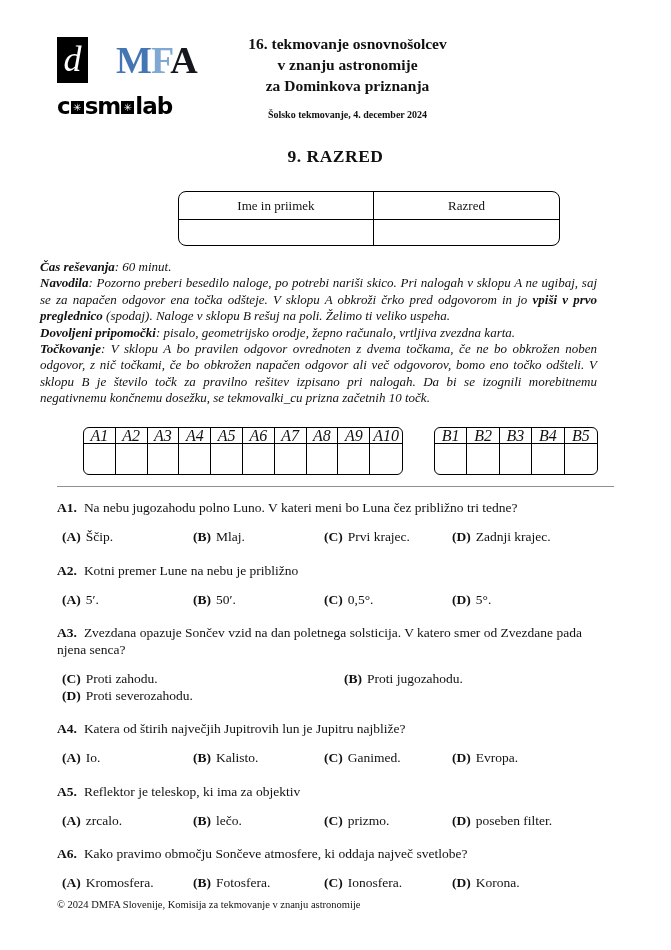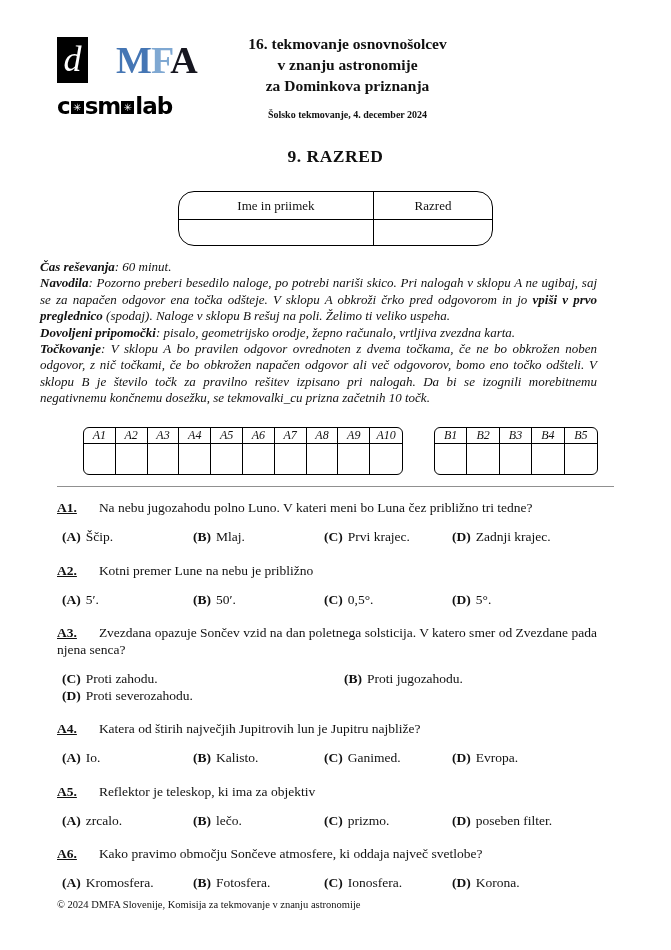--- a/index.html
+++ b/index.html
@@ -32,50 +32,50 @@
     margin:3px 1px 0 1px;
   }
   
   .title-block { position:absolute; left:12px; top:33px; width:100%; text-align:center; }
   .title-line { font-size:15.5px; font-weight:bold; line-height:21px; }
   .subtitle { margin-top:13px; font-size:10px; font-weight:bold; }
   .grade { position:absolute; left:0; top:146px; width:100%; text-align:center;
            font-size:17.5px; font-weight:bold; letter-spacing:0.5px; }
   
   .name-table {
-    position:absolute; left:178px; top:191px; width:315px;
-    border:1px solid #000; border-radius:16px; overflow:hidden;
+    position:absolute; left:178px; top:191px; width:382px;
+    border:1px solid #000; border-radius:8px; overflow:hidden;
     display:grid; grid-template-columns:195px 1fr; grid-template-rows:28px 25px;
   }
   .nt-cell { font-size:13px; display:flex; align-items:center; justify-content:center; }
   .nt-head { border-bottom:1px solid #000; }
   .nt-c1 { border-right:1px solid #000; }
   
   .instructions { position:absolute; left:40px; top:259px; width:557px;
                   font-style:italic; font-size:13px; line-height:16.4px; }
   .instructions p { text-align:justify; }
   .lead { font-weight:bold; }
   
   .agrid, .bgrid {
     position:absolute; top:427px; border:1px solid #000; border-radius:6px;
     overflow:hidden; display:grid; grid-template-rows:16px 30px;
   }
   .agrid { left:83px; width:320px; grid-template-columns:repeat(10,1fr); }
   .bgrid { left:434px; width:164px; grid-template-columns:repeat(5,1fr); }
-  .gc { border-right:1px solid #000; font-style:italic; font-size:12px;
+  .gc { border-right:1px solid #000; font-style:italic; font-size:16px;
         display:flex; align-items:center; justify-content:center; }
   .gc.last { border-right:none; }
   .gc.head { border-bottom:1px solid #000; }
   .gc.body { border-bottom:none; font-style:normal; }
   .rule { position:absolute; left:57px; top:486px; width:557px; height:0;
           border-top:1px solid #909090; }
   
   .questions { position:absolute; left:57px; top:499px; width:557px; font-size:13.5px; }
   .qtext { line-height:17px; margin-bottom:13px; }
-  .qnum { font-weight:bold; margin-right:22px;text-decoration:underline; }
+  .qnum { font-weight:bold; margin-right:7px; }
   .opts { display:grid; padding-left:5px; line-height:16.5px; margin-bottom:16px; }
   .opts4 { grid-template-columns:131px 131px 128px 1fr; }
   .opts2 { grid-template-columns:282px 1fr; }
   .optletter { font-weight:bold; margin-right:5px; }
   
   .footer { position:absolute; left:57px; top:899px; font-size:10.5px; }
 </style>
 </head>
 <body>
 

